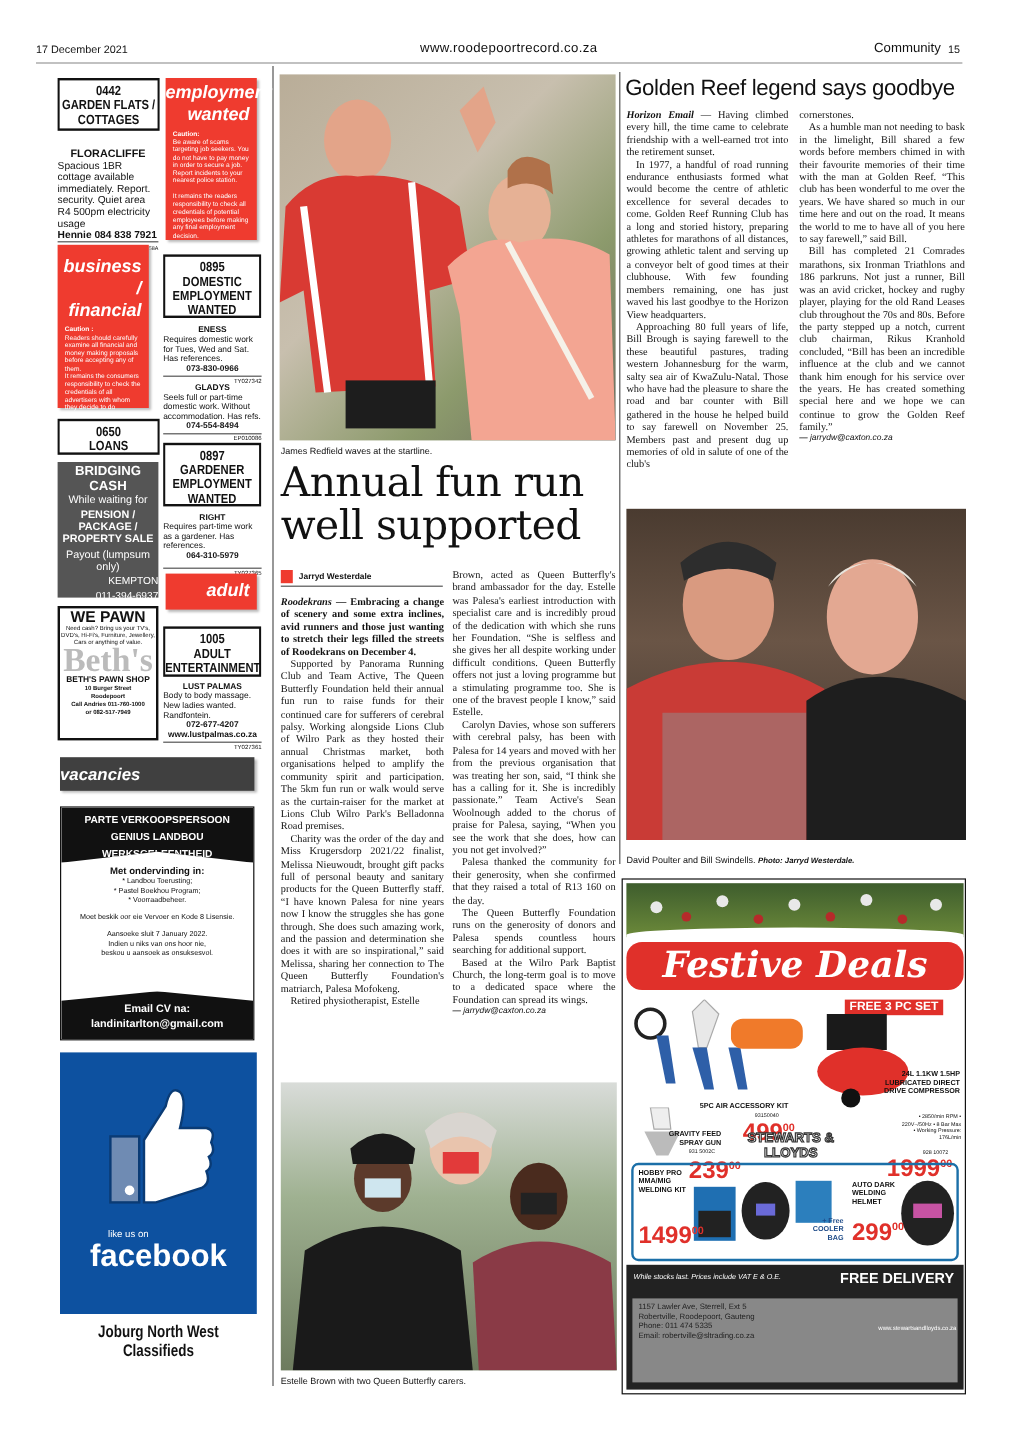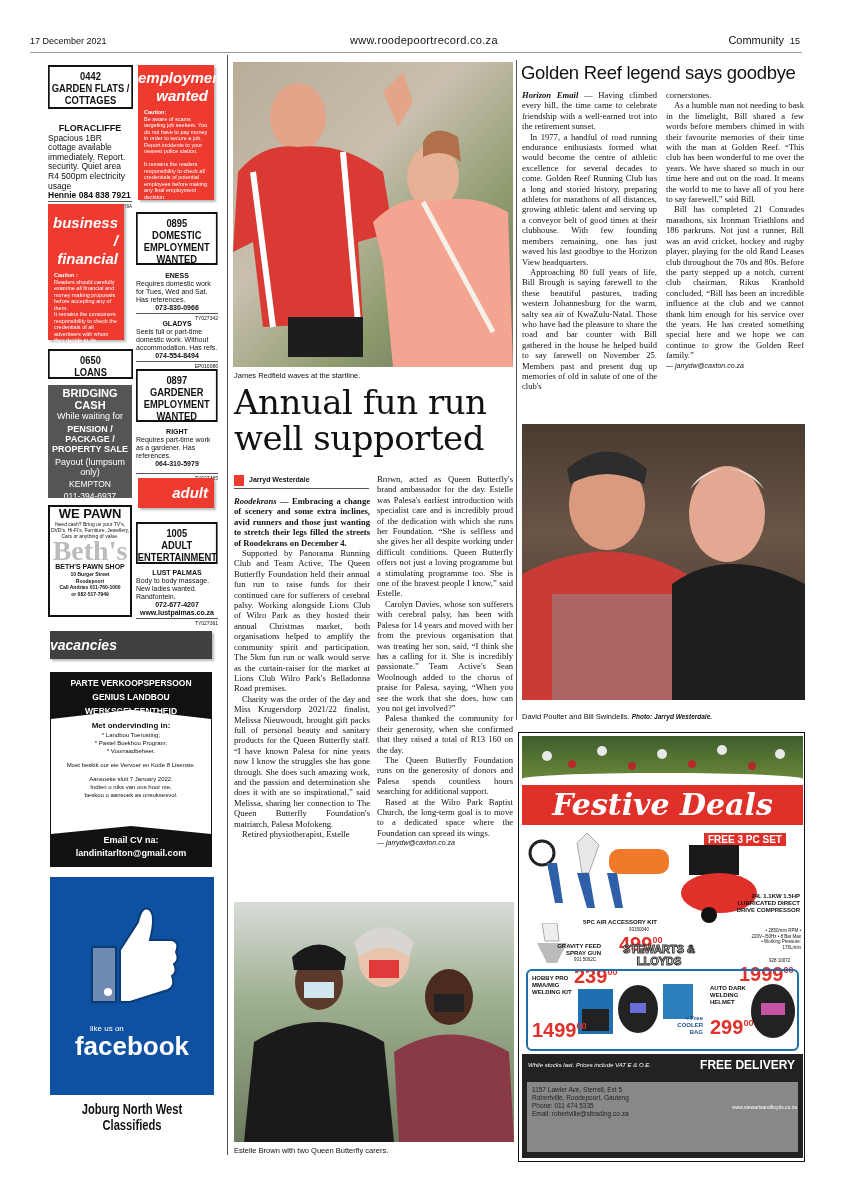--- a/index.html
+++ b/index.html
@@ -27,21 +27,21 @@
   .floracliffe { position:absolute; left:48px; top:124px; width:84px; font-family:"Liberation Sans", sans-serif; font-size:8.5px; line-height:9.6px; }
   .floracliffe .nm { font-weight:bold; text-align:center; display:block; font-size:9px; }
   .floracliffe .ph { font-weight:bold; display:block; font-size:8.5px; }
   .floracliffe .ref { display:block; text-align:right; font-size:4.5px; border-top:1px solid #555; }
 
   .bridging { position:absolute; left:48px; top:385px; width:84px; height:113px; background:#555; color:#fff; text-align:center; font-family:"Liberation Sans", sans-serif; }
   .bridging .b1 { font-weight:bold; font-size:11px; line-height:12px; margin-top:2px; }
   .bridging .b2 { font-size:9px; line-height:10px; }
   .bridging .b3 { font-weight:bold; font-size:9px; line-height:10px; margin-top:3px; }
   .bridging .b4 { font-size:9px; line-height:10px; margin-top:3px; }
-  .bridging .b5 { font-size:8.5px; line-height:8.5px; margin-top:3px; }
+  .bridging .b5 { font-size:8.5px; line-height:8.5px; margin-top:3px;text-align:right; }
 
   .pawn { position:absolute; left:48px; top:505px; width:84px; height:112px; border:2px solid #111; text-align:center; font-family:"Liberation Sans", sans-serif; }
   .pawn .p1 { font-weight:bold; font-size:13px; line-height:14px; }
   .pawn .p2 { font-size:5px; line-height:6px; }
   .pawn .logo { font-family:"Liberation Serif", serif; font-weight:bold; font-size:28px; color:#bbb; line-height:24px; }
   .pawn .p3 { font-weight:bold; font-size:7px; line-height:8px; }
   .pawn .p4 { font-weight:bold; font-size:5px; line-height:6.5px; }
 
   .vacancies-bar { position:absolute; left:50px; top:631px; width:162px; height:28px; background:#404040; color:#fff; font-family:"Liberation Sans", sans-serif; font-style:italic; font-weight:bold; font-size:14px; text-align:left; line-height:28px; box-shadow:2px 2px 2px #bbb; }
   .vac-ad { position:absolute; left:50px; top:672px; width:162px; height:195px; border:1px solid #111; font-family:"Liberation Sans", sans-serif; text-align:center; }
@@ -69,21 +69,21 @@
   .col .lead { font-weight:bold; }
   .col .place { font-style:italic; }
   .col .email { font-family:"Liberation Sans", sans-serif; font-style:italic; font-size:7px; text-indent:0; }
 
   .gr-head { position:absolute; left:521px; top:62px; width:285px; font-family:"Liberation Sans", sans-serif; font-size:18.5px; letter-spacing:-0.3px; }
 
   
   .adv { position:absolute; left:518px; top:732px; width:287px; height:430px; border:1px solid #111; background:#fff; overflow:hidden; }
   .adv .garland { position:absolute; left:3px; top:3px; width:281px; height:45px; background:linear-gradient(#3e5d2d,#6c8a3a); }
   .adv .snow { position:absolute; left:3px; top:40px; width:281px; height:12px; background:#fff; border-radius:50% 50% 0 0; }
-  .adv .banner { position:absolute; left:3px; top:52px; width:281px; height:40px; background:#e0302a; color:#fff; font-family:"DejaVu Serif", serif; font-style:italic; font-weight:bold; font-size:30px; text-align:center; line-height:40px; }
+  .adv .banner { position:absolute; left:3px; top:52px; width:281px; height:40px; background:#e0302a; color:#fff; font-family:"DejaVu Serif", serif; font-style:italic; font-weight:bold; font-size:30px; text-align:center; line-height:40px;border-radius:13px; }
   .adv .free3 { position:absolute; left:185px; top:100px; background:#e0302a; color:#fff; font-family:"Liberation Sans", sans-serif; font-weight:bold; font-size:10px; padding:1px 4px;text-align:right; }
   .adv .price { position:absolute; color:#e0302a; font-family:"Liberation Sans", sans-serif; font-weight:bold; font-size:20px; }
   .adv .price sup { font-size:9px; }
   .adv .plabel { position:absolute; font-family:"Liberation Sans", sans-serif; font-weight:bold; font-size:6px; line-height:7px; text-align:right; }
   .adv .small { position:absolute; font-family:"Liberation Sans", sans-serif; font-size:4.5px; line-height:5.5px; }
   .adv .weld-box { position:absolute; left:7px; top:236px; width:273px; height:82px; border:2px solid #1b6fa8; border-radius:6px; }
   .adv .footer { position:absolute; left:3px; top:321px; width:281px; height:104px; background:#222; color:#fff; font-family:"Liberation Sans", sans-serif; }
   .adv .footer .stocks { position:absolute; left:6px; top:8px; font-size:6px; font-style:italic; }
   .adv .footer .delivery { position:absolute; right:8px; top:4px; font-size:12px; font-weight:bold; }
   .adv .footer .addr { position:absolute; left:5px; top:28px; width:271px; height:70px; background:#888; color:#222; font-size:6.5px; line-height:8px; padding:4px 5px; }

